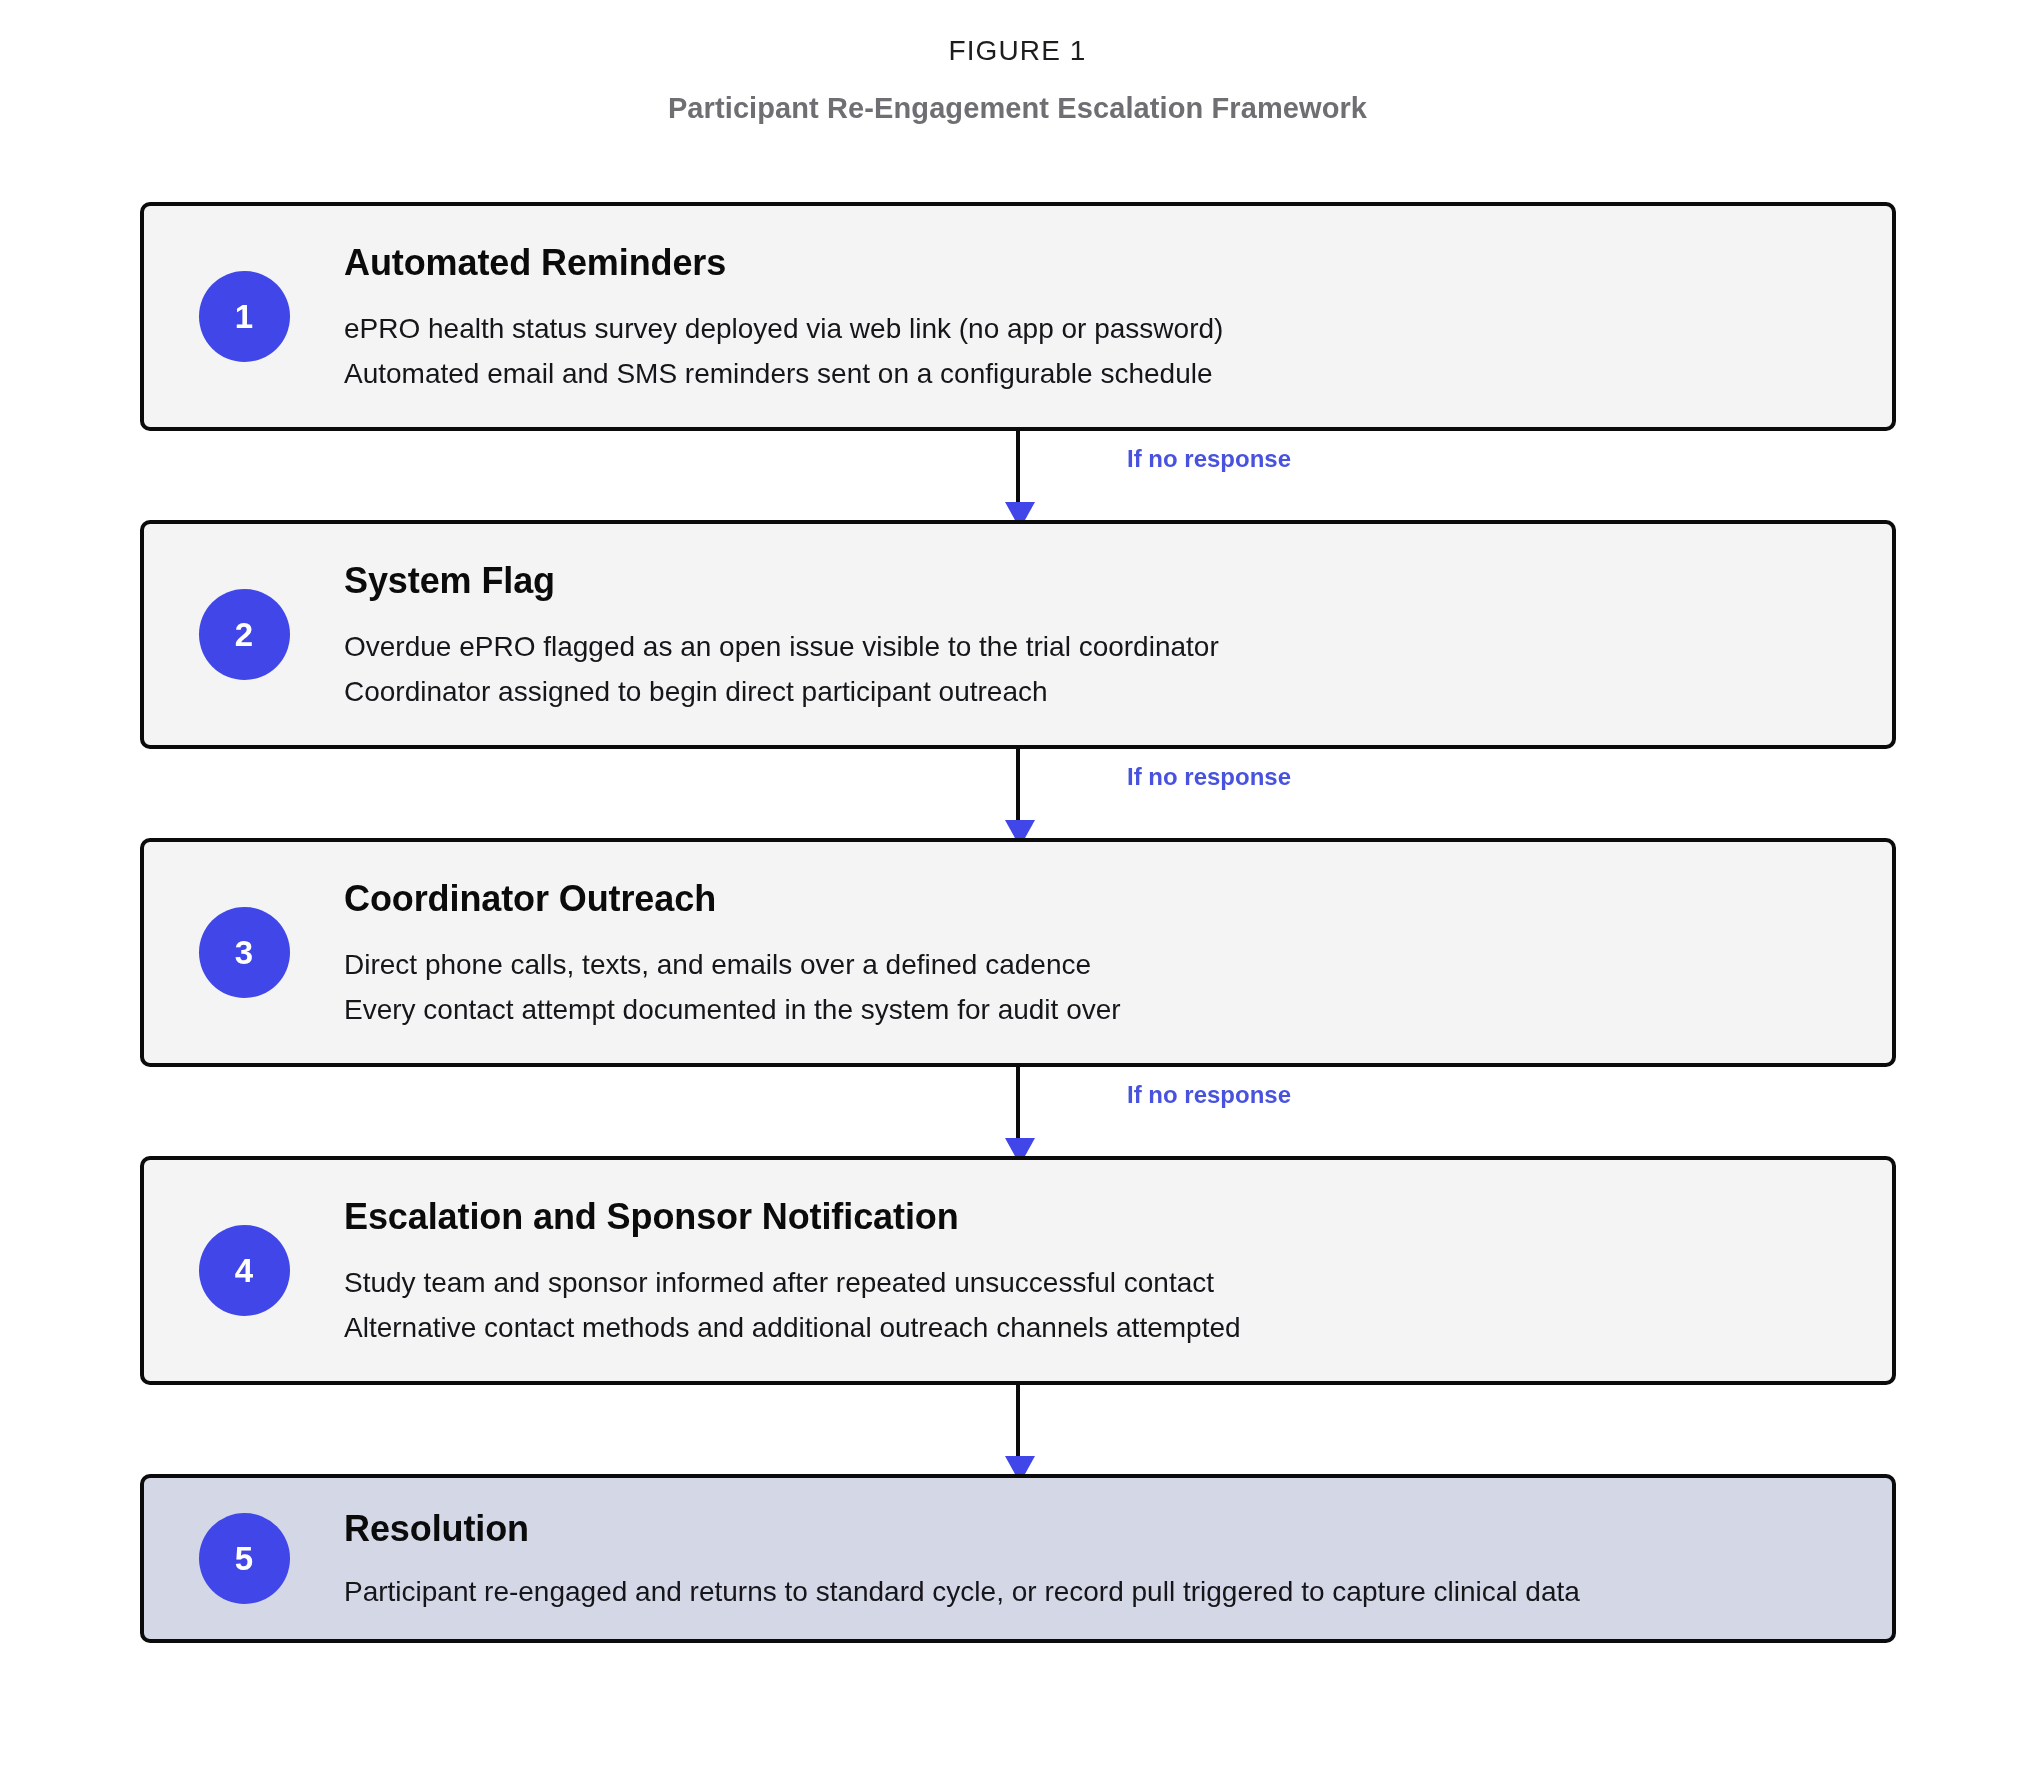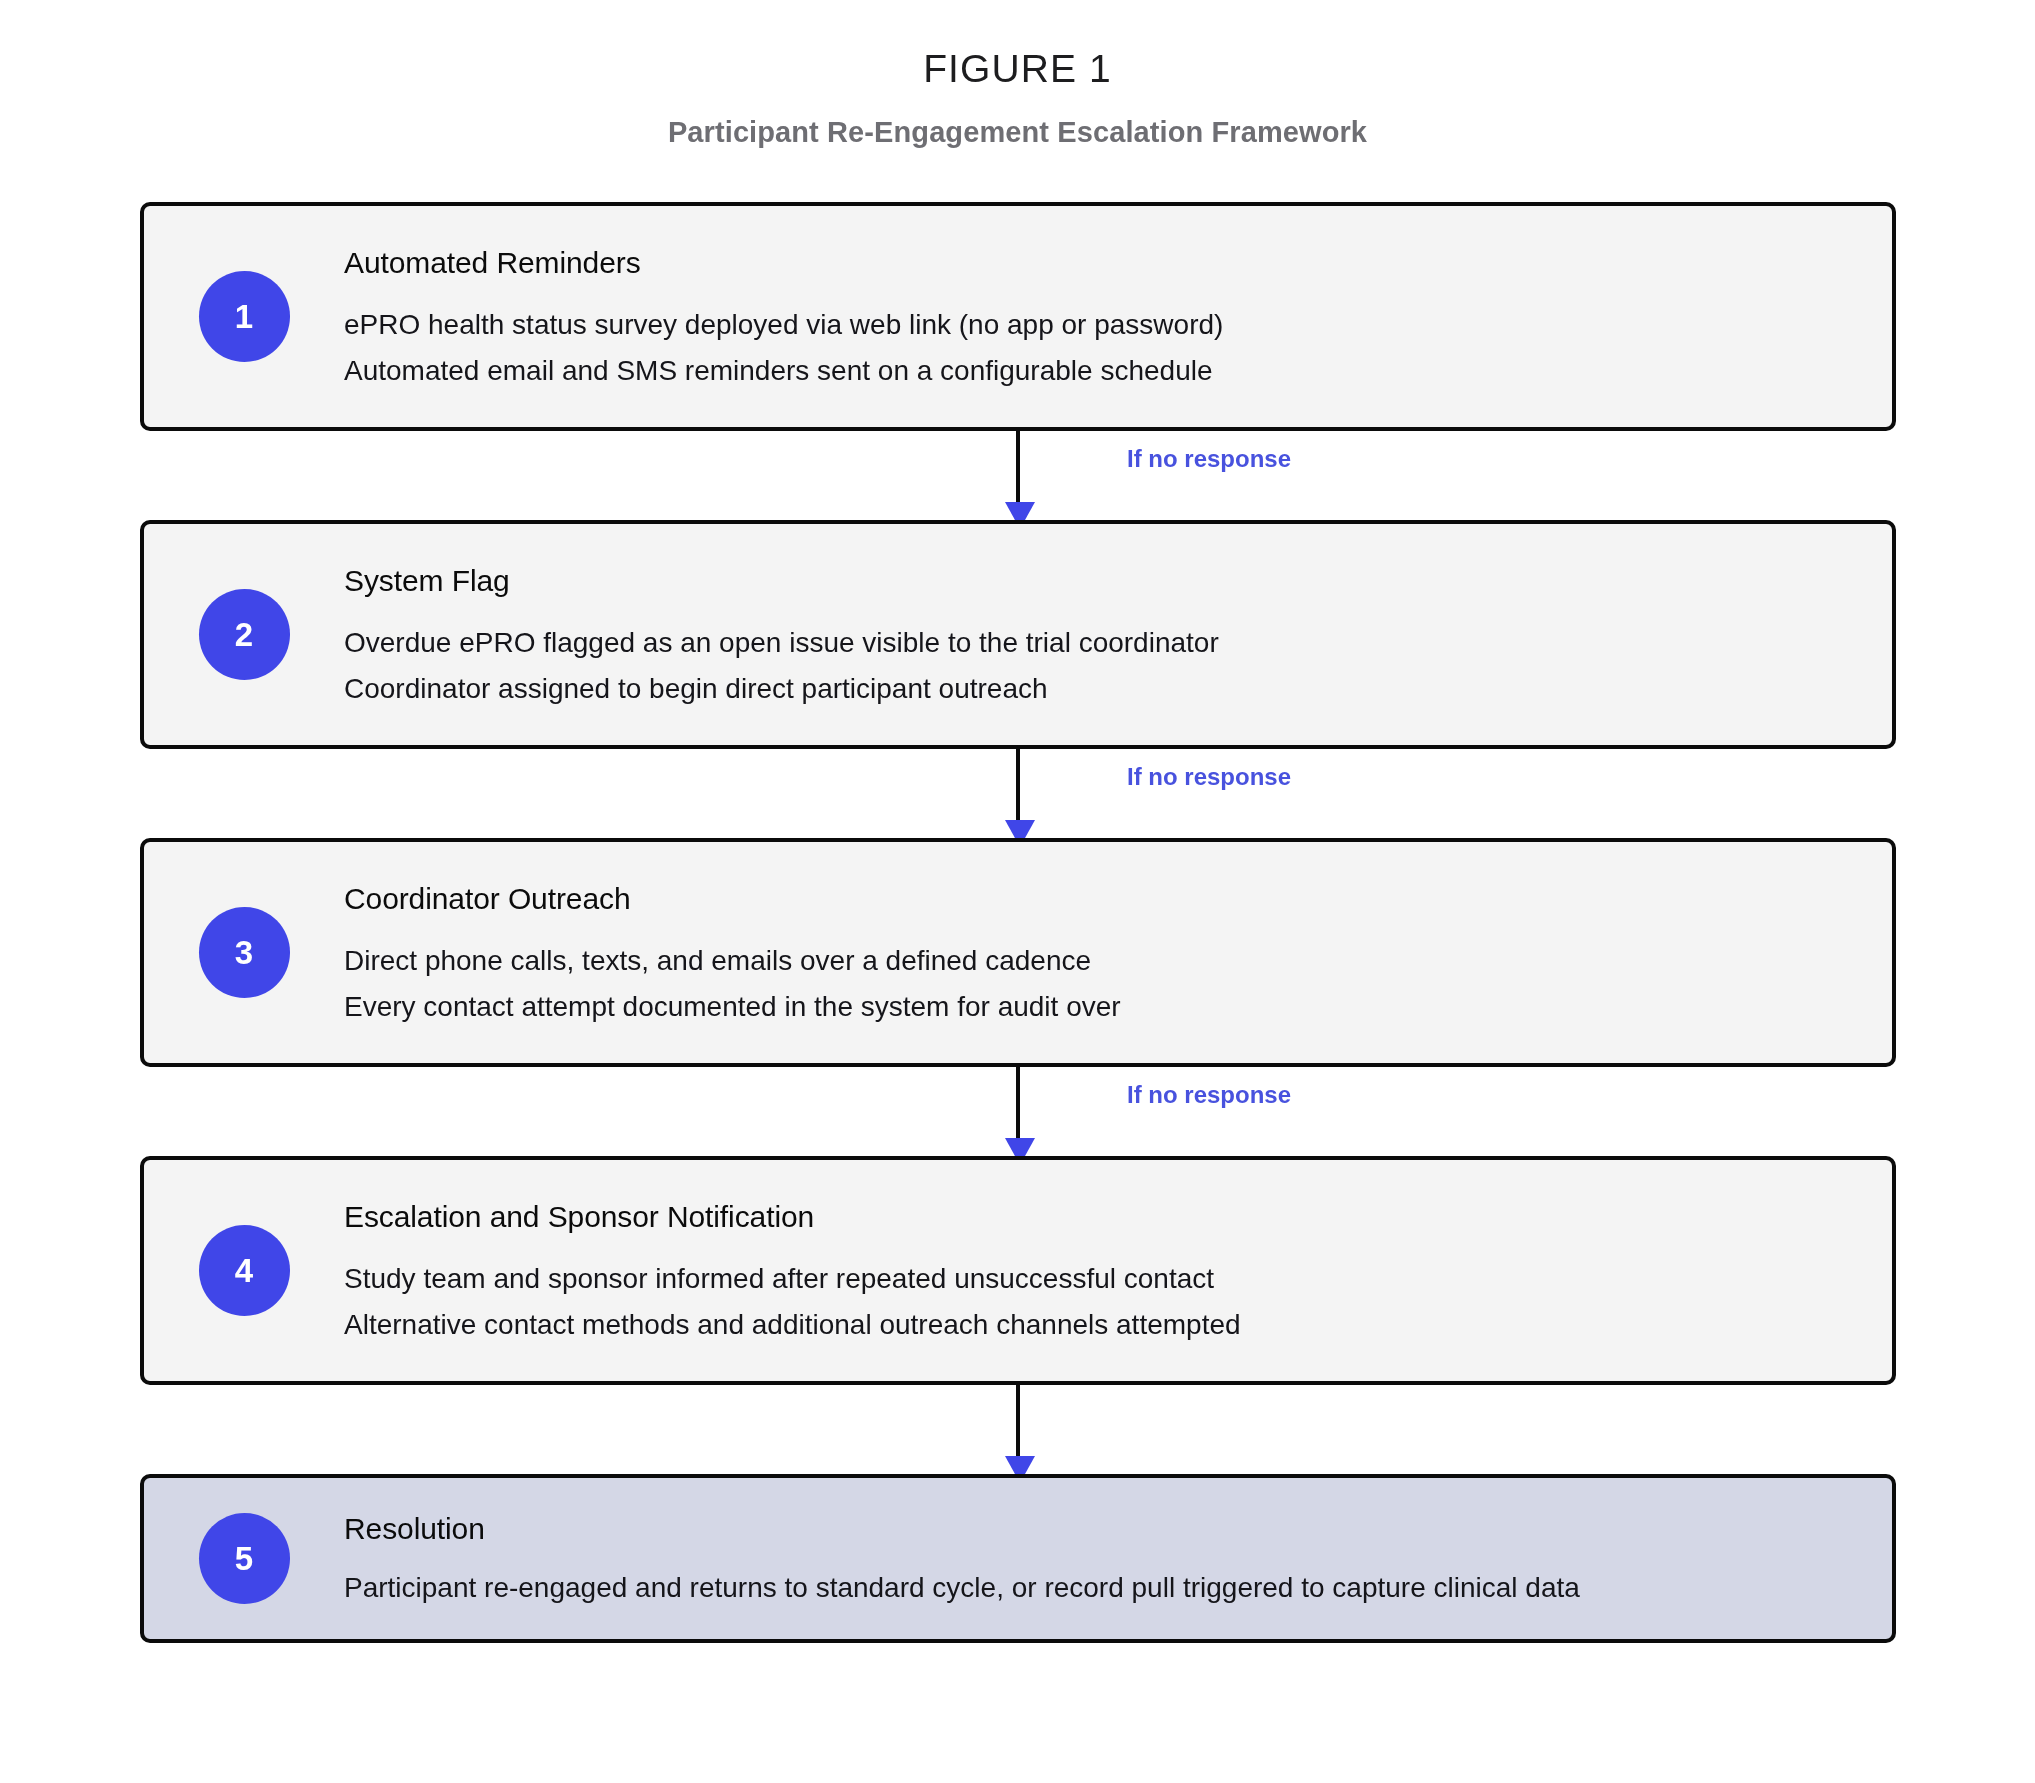--- a/index.html
+++ b/index.html
@@ -22,22 +22,22 @@
 
   
   .fig-header {
     position: absolute;
     left: 0;
     top: 0;
     width: 2035px;
     text-align: center;
   }
   .fig-label {
-    margin-top: 48px;
-    font-size: 39px;
+    margin-top: 36px;
+    font-size: 28px;
     font-weight: 400;
     letter-spacing: 1.1px;
     color: #1d1d1f;
     line-height: 1.1;
   }
   .fig-subtitle {
     margin-top: 26px;
     font-size: 29px;
     font-weight: 700;
     color: #6e6e73;
@@ -93,22 +93,22 @@
   }
 
   .step-body {
     flex: 1 1 auto;
     padding-right: 36px;
     display: flex;
     flex-direction: column;
     justify-content: center;
   }
   .step-title {
-    font-size: 30px;
-    font-weight: 400;
+    font-size: 36px;
+    font-weight: 700;
     color: #0b0b0b;
     line-height: 1.18;
     margin-bottom: 16px;
     letter-spacing: -0.1px;
   }
   .step-line {
     font-size: 28px;
     font-weight: 400;
     color: #15151a;
     line-height: 1.22;

